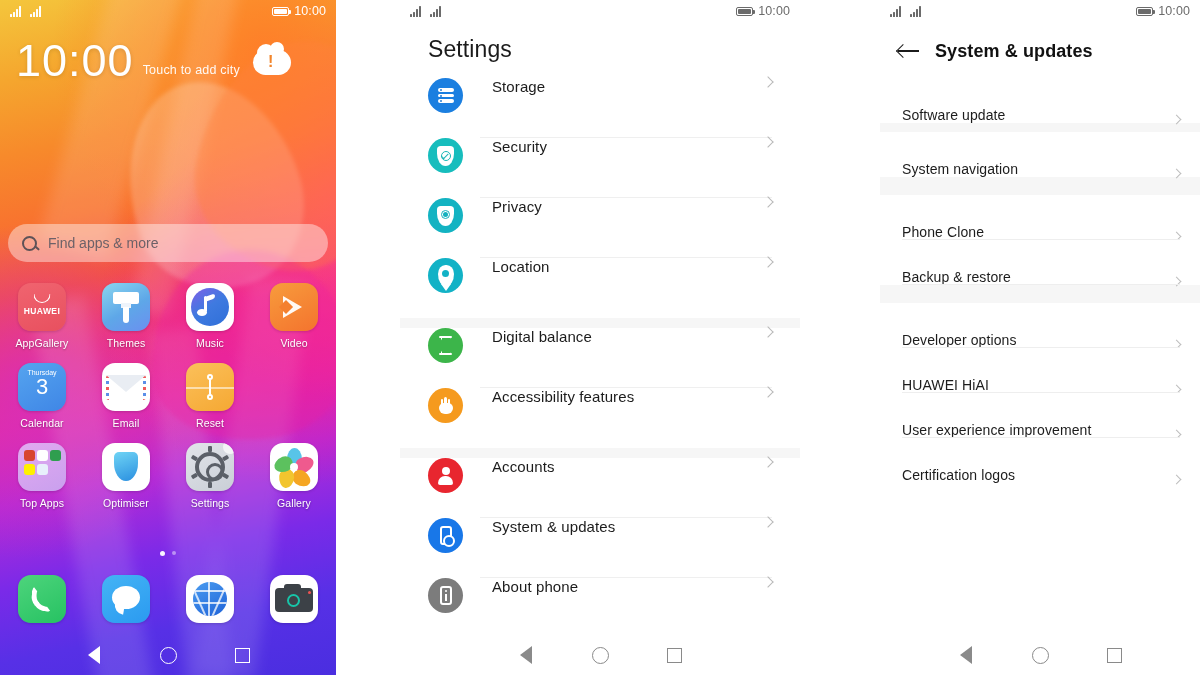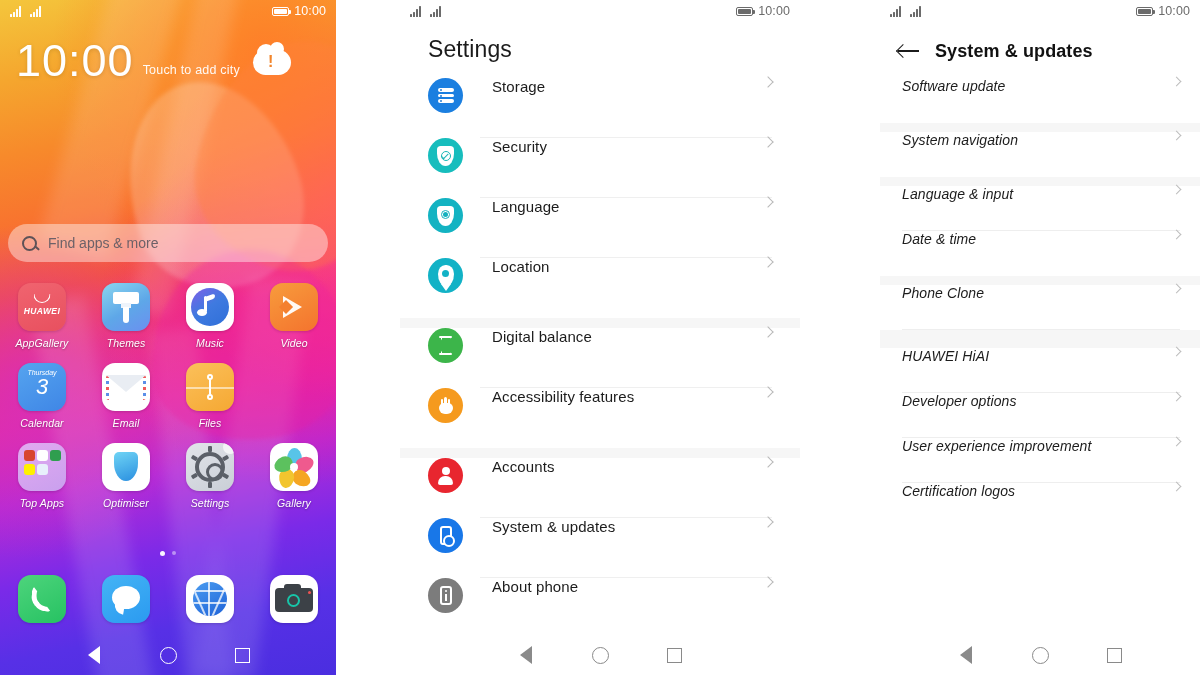--- a/index.html
+++ b/index.html
@@ -72,21 +72,21 @@
   .searchbar { position:absolute; left:8px; right:8px; top:224px; height:38px;
      border-radius:19px; background:rgba(255,255,255,.42);
      display:flex; align-items:center; padding:0 14px; gap:11px; z-index:12;
      backdrop-filter:blur(2px); }
   .searchbar .mag { width:15px; height:15px; border:2px solid #5d5257; border-radius:50%;
      position:relative; flex:none; }
   .searchbar .mag::after { content:""; position:absolute; width:6px; height:2px;
      background:#5d5257; right:-5px; bottom:0px; transform:rotate(42deg); border-radius:1px; }
   .searchbar .ph { font-size:14px; color:#6d6168; }
 
-  .appgrid { position:absolute; left:0; right:0; top:283px; z-index:12;font-style:italic; }
+  .appgrid { position:absolute; left:0; right:0; top:283px; z-index:12; }
   .approw { display:flex; }
   .appcell { width:84px; display:flex; flex-direction:column; align-items:center; gap:6px;
      margin-bottom:14px; }
   .appicon { width:48px; height:48px; border-radius:13px; position:relative;
      overflow:hidden; box-shadow:0 1px 3px rgba(0,0,0,.16); }
   .applabel { font-size:10.5px; color:#fff; text-shadow:0 1px 2px rgba(0,0,0,.35);
      letter-spacing:.1px; white-space:nowrap; }
   .dots { position:absolute; left:0; right:0; top:551px; display:flex; justify-content:center;
      gap:7px; z-index:12; }
   .dots i { width:5px; height:5px; border-radius:50%; background:rgba(255,255,255,.95); }
@@ -281,22 +281,22 @@
      align-items:center; padding-left:18px; }
   .sys-back { width:22px; height:16px; position:relative; flex:none; }
   .sys-back::before { content:""; position:absolute; left:0; top:7px; width:21px; height:1.8px;
      background:#1b1b1b; }
   .sys-back::after { content:""; position:absolute; left:0px; top:3.2px; width:9px; height:9px;
      border-left:1.8px solid #1b1b1b; border-bottom:1.8px solid #1b1b1b;
      transform:rotate(45deg); }
   .sys-title { margin-left:15px; font-size:18px; color:#111; font-weight:700; letter-spacing:.1px; }
   .sys-list { position:absolute; left:0; right:0; top:78px; bottom:0; }
   .sys-gap { height:9px; background:#f6f6f6; }
-  .sys-row { position:relative; height:45px; display:flex; align-items:flex-start;
-     padding:0 20px 0 22px; background:#fff;font-style:italic; }
+  .sys-row { position:relative; height:45px; display:flex; align-items:flex-end;
+     padding:0 20px 0 22px; background:#fff; }
   .sys-row .lbl { font-size:14px; color:#1c1c1c; letter-spacing:.1px; }
   .sys-row .chev { margin-left:auto; width:7px; height:7px; border-right:1.5px solid #bdbdbd;
      border-top:1.5px solid #bdbdbd; transform:rotate(45deg); }
   .sys-row .divider { position:absolute; left:22px; right:20px; bottom:0; height:1px;
      background:#eeeeee; }
   .sys-fade { position:absolute; left:0; right:0; bottom:40px; height:18px;
      background:linear-gradient(to bottom, rgba(255,255,255,0), #fff); z-index:25; }
 </style>
 </head>
 <body>
@@ -408,21 +408,21 @@
           </div>
           <div class="applabel">Email</div>
         </div>
         <div class="appcell">
           <div class="appicon ic-files">
             <div class="bar"></div>
             <div class="ln"></div>
             <div class="dot1"></div>
             <div class="dot2"></div>
           </div>
-          <div class="applabel">Files</div>
+          <div class="applabel">Reset</div>
         </div>
       </div>
 
       <div class="approw">
         <div class="appcell">
           <div class="appicon ic-topapps">
             <span class="mini" style="left:6px;top:7px;background:#d8452f;"></span>
             <span class="mini" style="left:19px;top:7px;background:#ffffff;"></span>
             <span class="mini" style="left:32px;top:7px;background:#2f9e4f;"></span>
             <span class="mini" style="left:6px;top:21px;background:#fff000;"></span>
@@ -568,21 +568,21 @@
           <div class="lbl">Security</div>
           <div class="chev"></div>
           <div class="divider"></div>
         </div>
         <div class="set-row">
           <div class="circle" style="background:#13b3c2">
             <span class="g-privacy">
                 <span class="p"></span>
               </span>
           </div>
-          <div class="lbl">Language</div>
+          <div class="lbl">Privacy</div>
           <div class="chev"></div>
           <div class="divider"></div>
         </div>
         <div class="set-row last">
           <div class="circle" style="background:#12b2c6">
             <span class="g-pin">
                 <i></i>
               </span>
           </div>
           <div class="lbl">Location</div>
@@ -709,57 +709,50 @@
 
       <div>
         <div class="sys-row nodiv">
           <span class="lbl">System navigation</span>
           <span class="chev"></span>
 
         </div>
       </div>
       <div class="sys-gap"></div>
 
-      <div>
-        <div class="sys-row">
-          <span class="lbl">Language &amp; input</span>
-          <span class="chev"></span>
-          <span class="divider"></span>
-        </div>
-        <div class="sys-row nodiv">
-          <span class="lbl">Date &amp; time</span>
-          <span class="chev"></span>
-
-        </div>
-      </div>
       <div class="sys-gap"></div>
 
       <div>
         <div class="sys-row">
           <span class="lbl">Phone Clone</span>
           <span class="chev"></span>
           <span class="divider"></span>
         </div>
+        <div class="sys-row">
+          <span class="lbl">Backup &amp; restore</span>
+          <span class="chev"></span>
+          <span class="divider"></span>
+        </div>
       </div>
       <div class="sys-gap"></div>
 
       <div class="sys-gap"></div>
 
       <div>
+        <div class="sys-row">
+          <span class="lbl">Developer options</span>
+          <span class="chev"></span>
+          <span class="divider"></span>
+        </div>
         <div class="sys-row">
           <span class="lbl">HUAWEI HiAI</span>
           <span class="chev"></span>
           <span class="divider"></span>
         </div>
         <div class="sys-row">
-          <span class="lbl">Developer options</span>
-          <span class="chev"></span>
-          <span class="divider"></span>
-        </div>
-        <div class="sys-row">
           <span class="lbl">User experience improvement</span>
           <span class="chev"></span>
           <span class="divider"></span>
         </div>
         <div class="sys-row nodiv">
           <span class="lbl">Certification logos</span>
           <span class="chev"></span>
 
         </div>
       </div>

